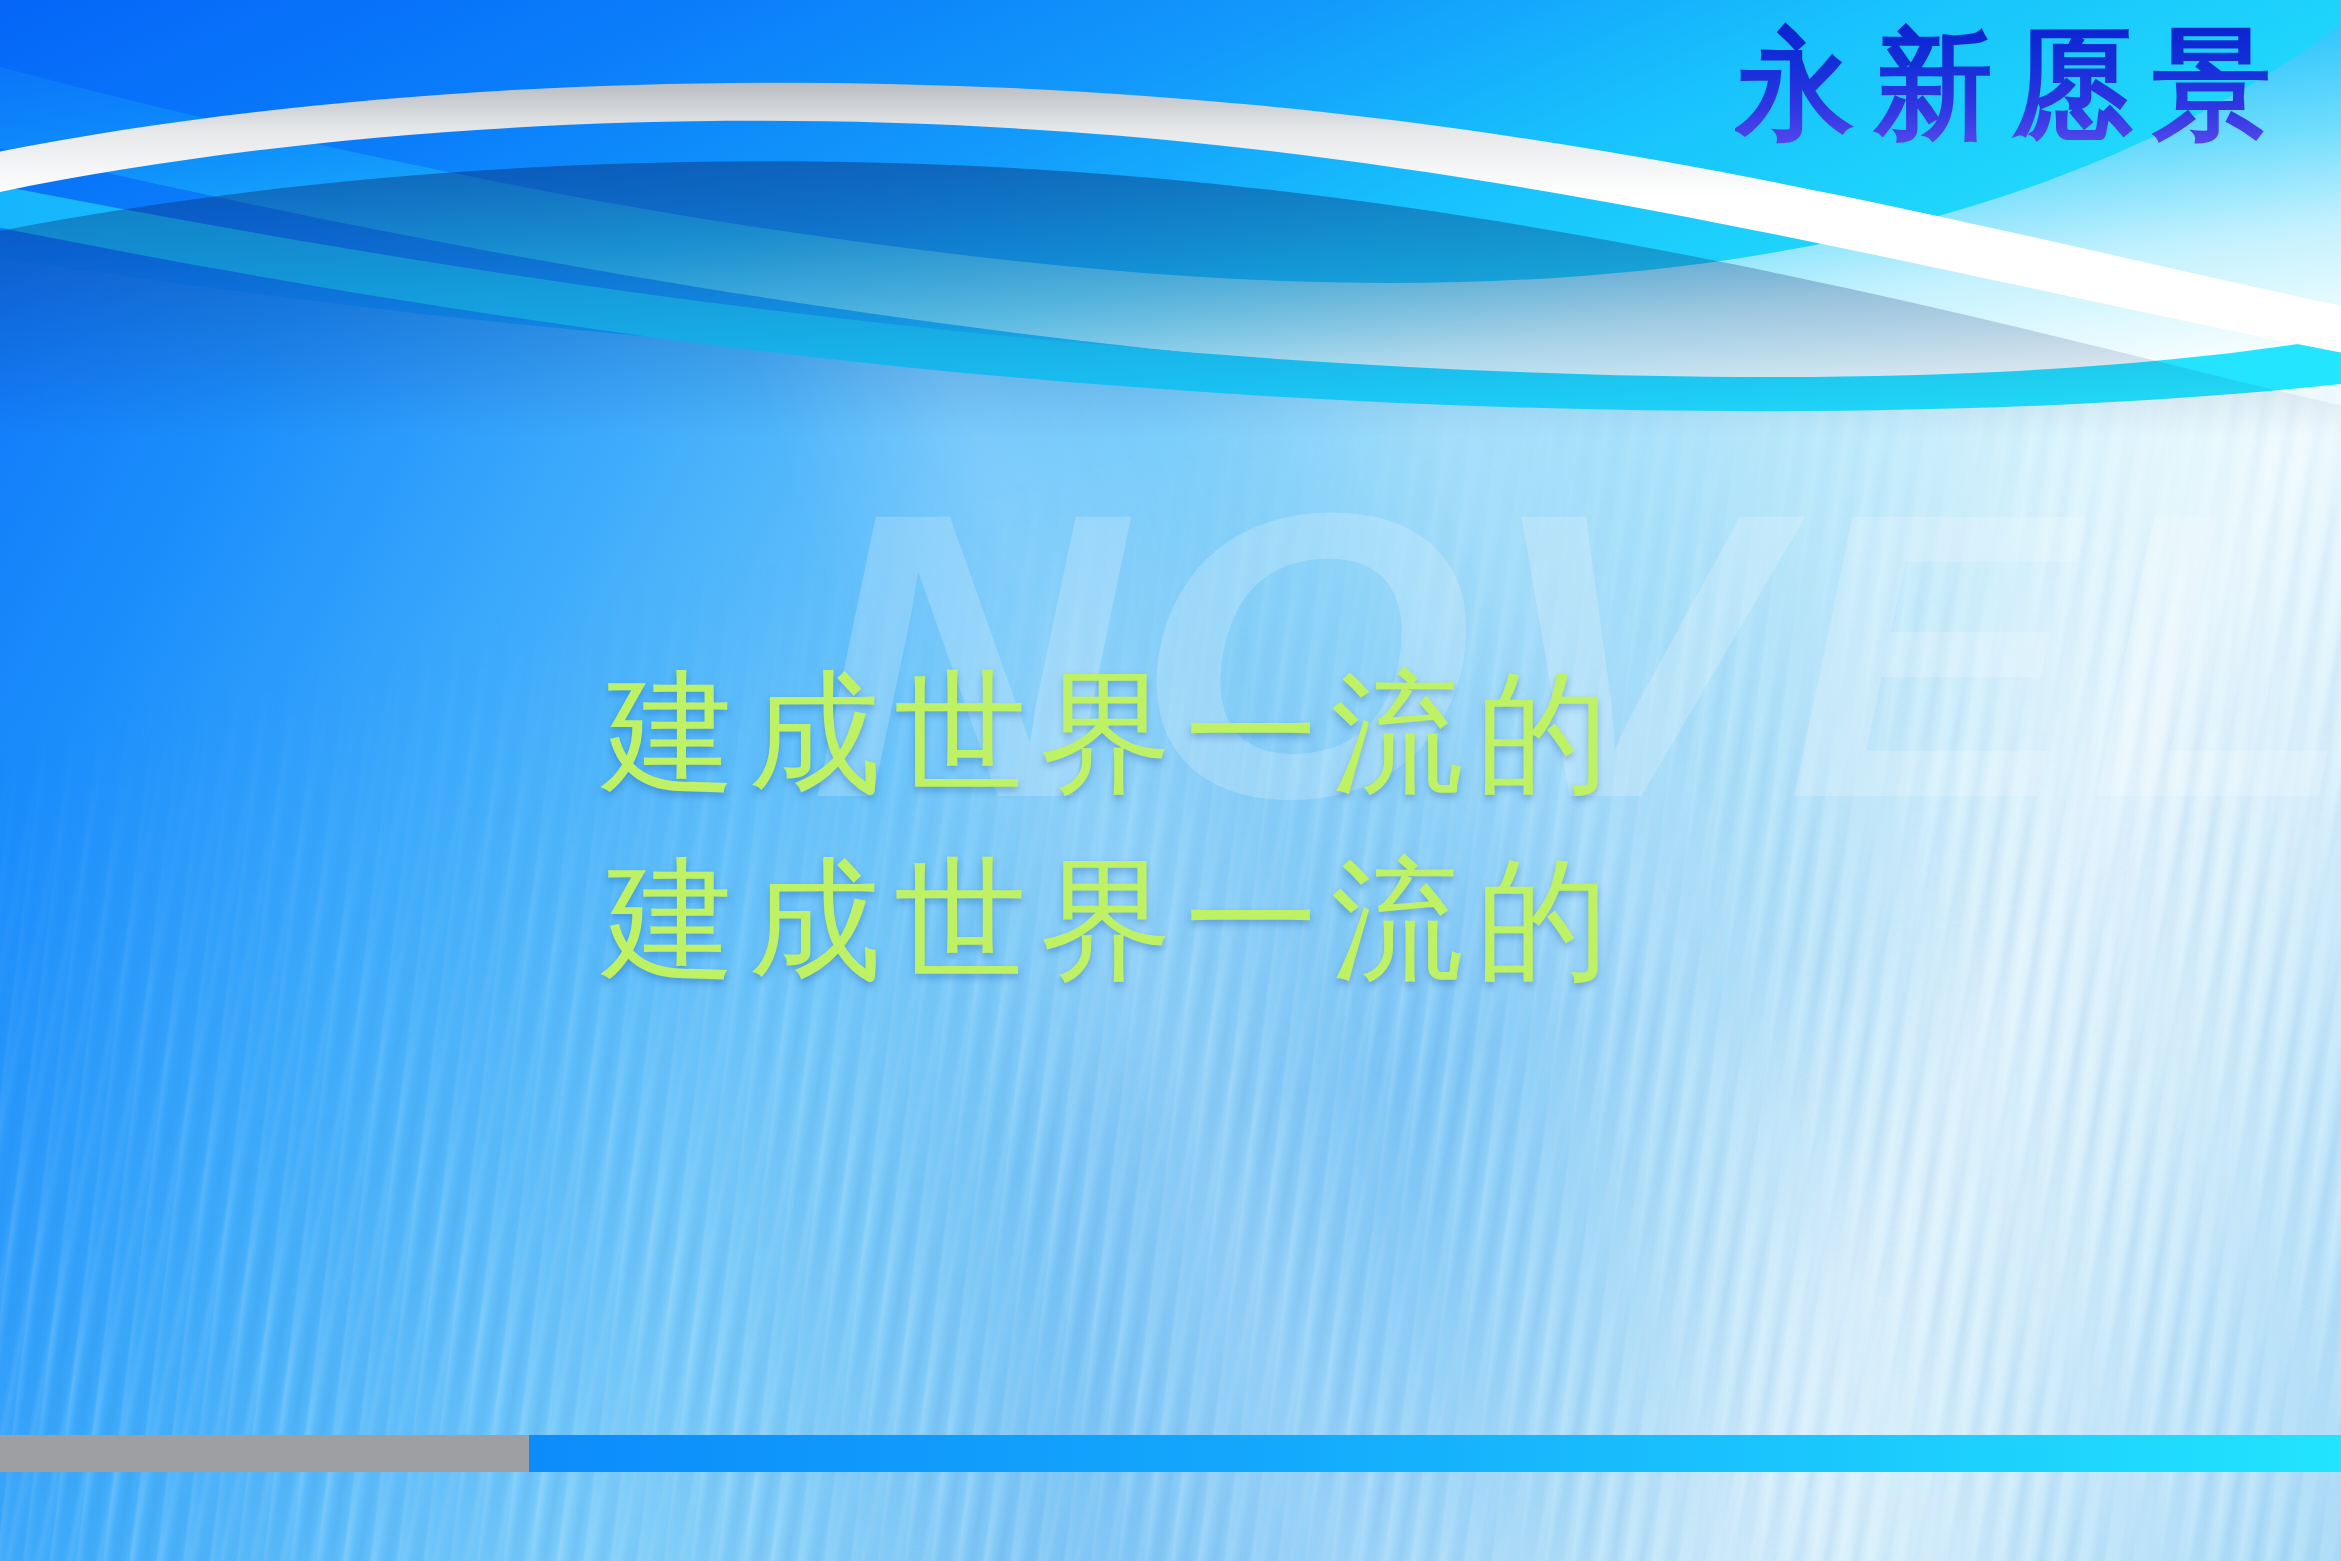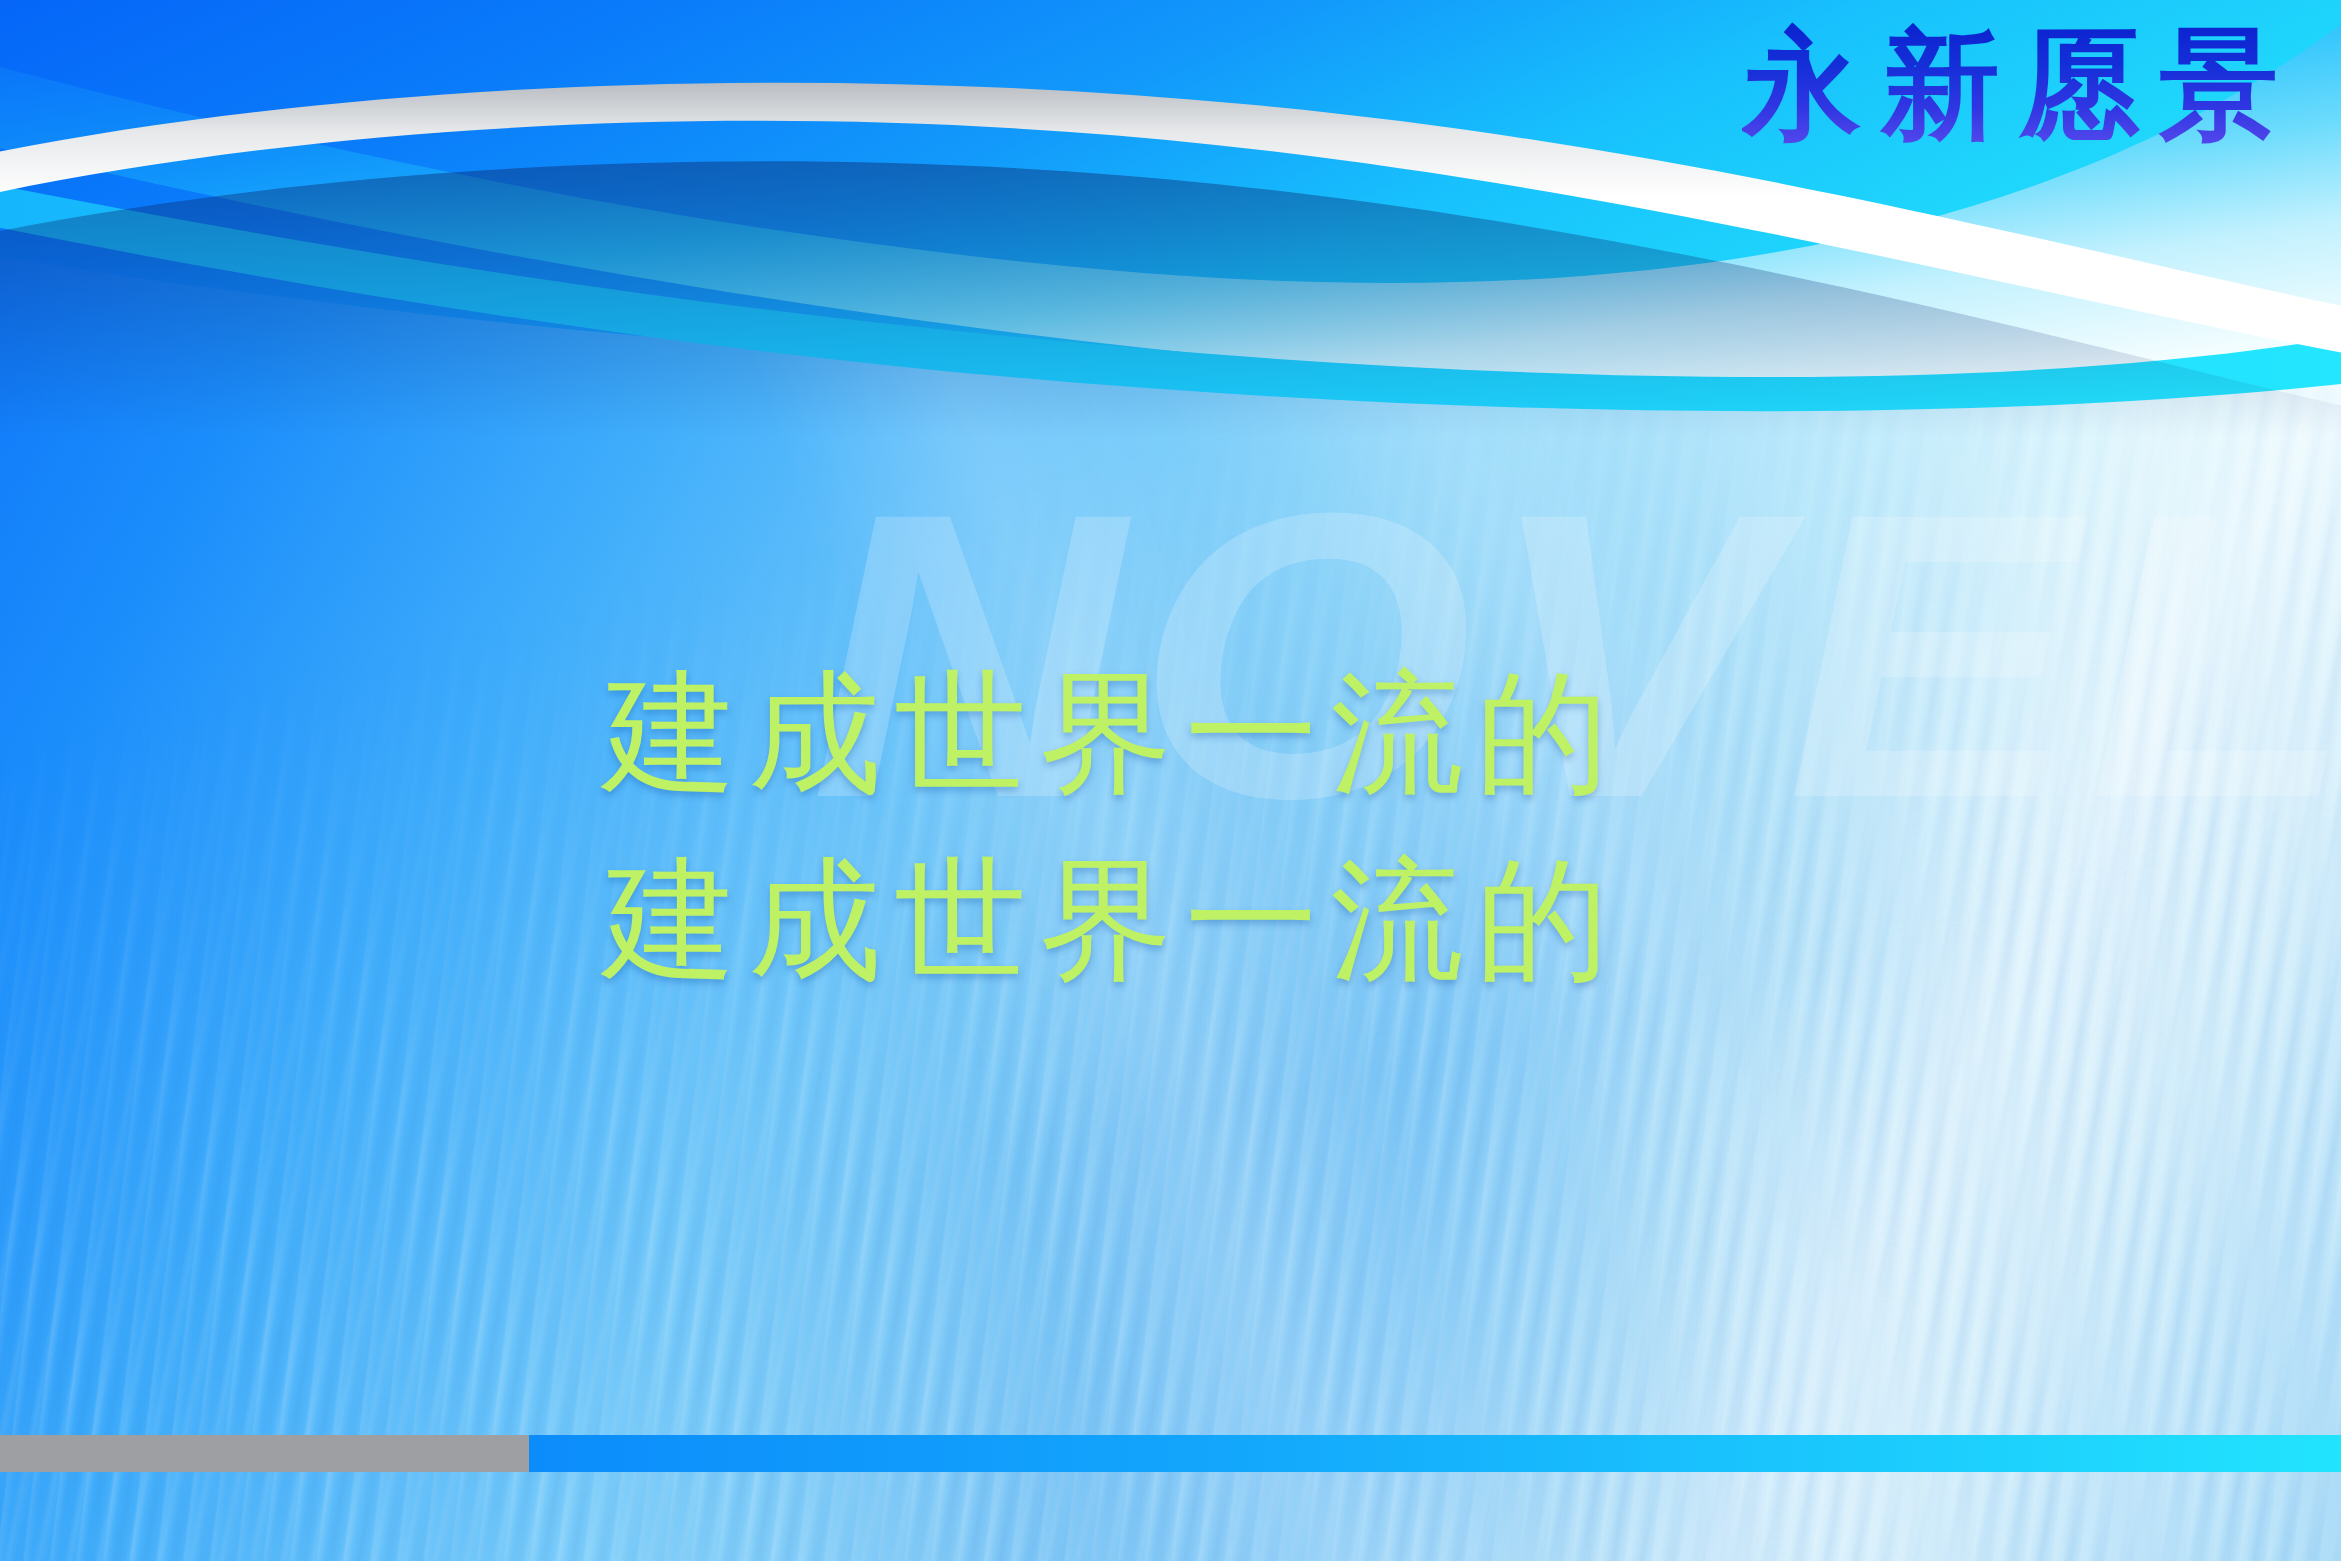--- a/index.html
+++ b/index.html
@@ -113,21 +113,21 @@
     top: 0;
     width: 2342px;
     height: 437px;
     display: block;
   }
 
   
 
   #slide-heading {
     position: absolute;
-    right: 41px;
+    right: 48px;
     top: 20px;
     font-family: "Liberation Serif", serif;
     font-weight: bold;
     font-size: 119px;
     line-height: 1.12;
     letter-spacing: 20px;
     padding-right: 3.1px;
     background: linear-gradient(180deg, #0b22cf 0%, #152fd8 34%, #3036e2 66%, #5b4cee 100%);
     -webkit-background-clip: text;
     background-clip: text;

